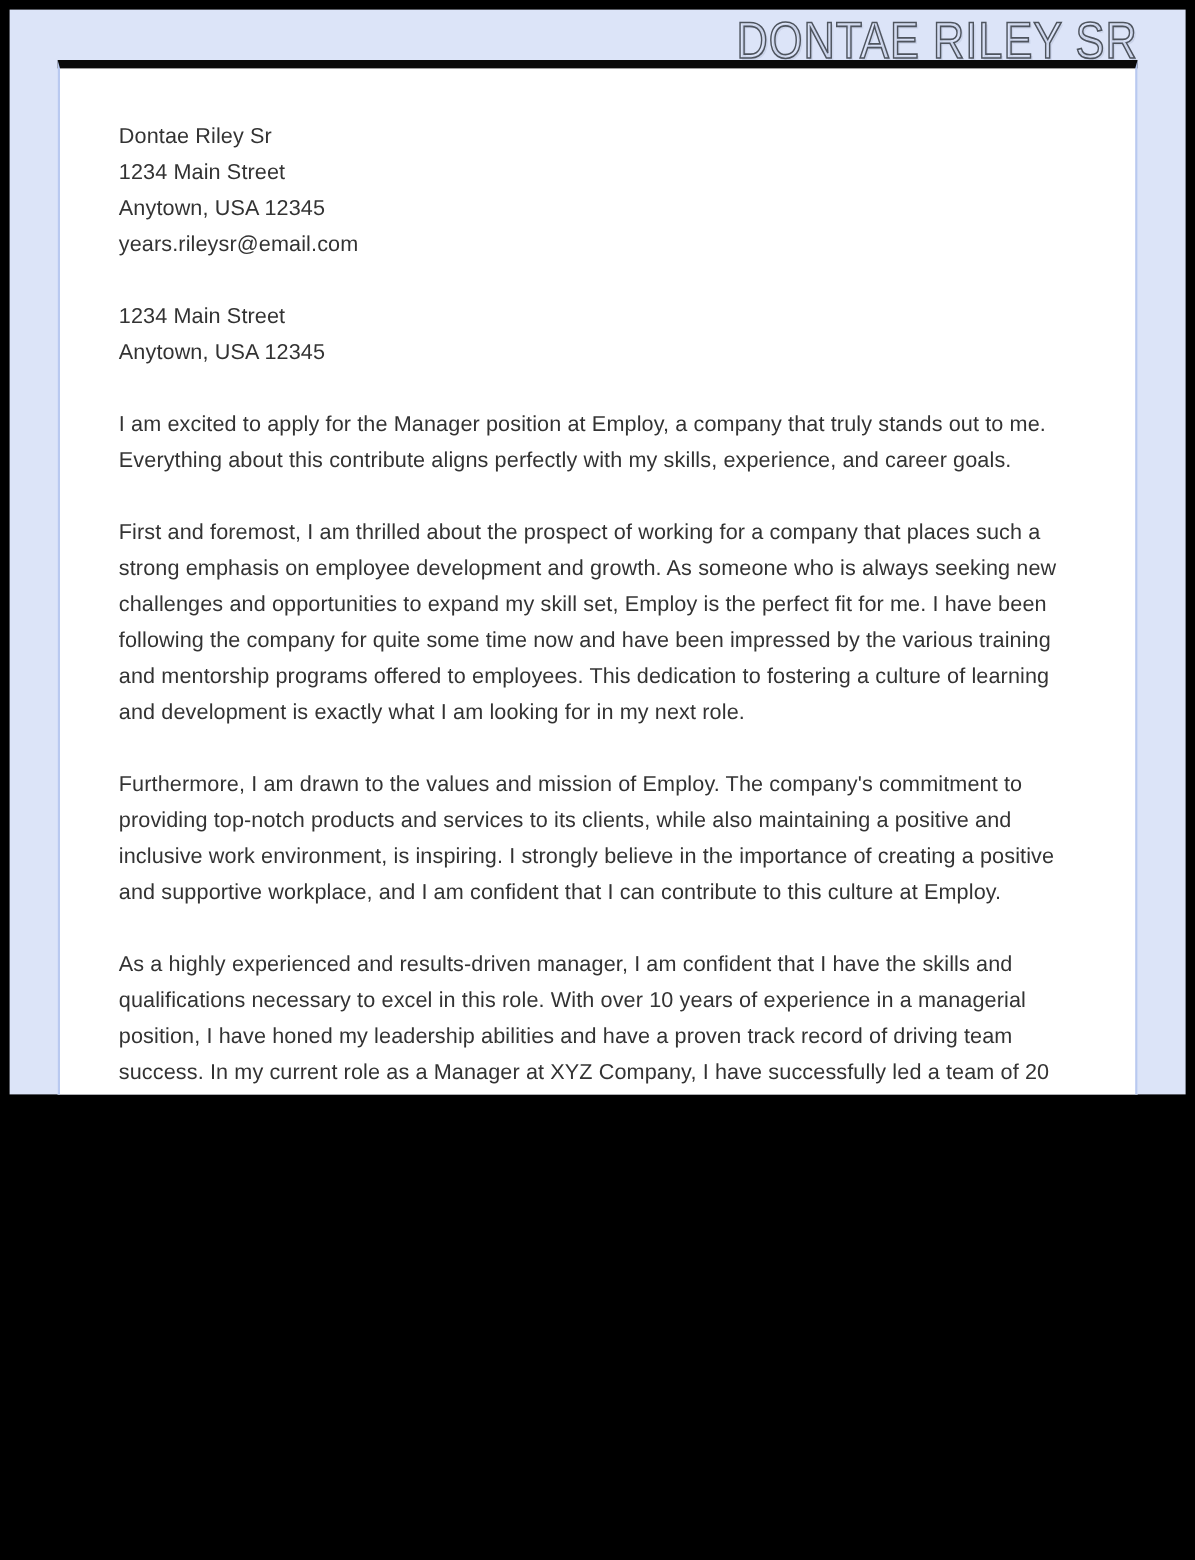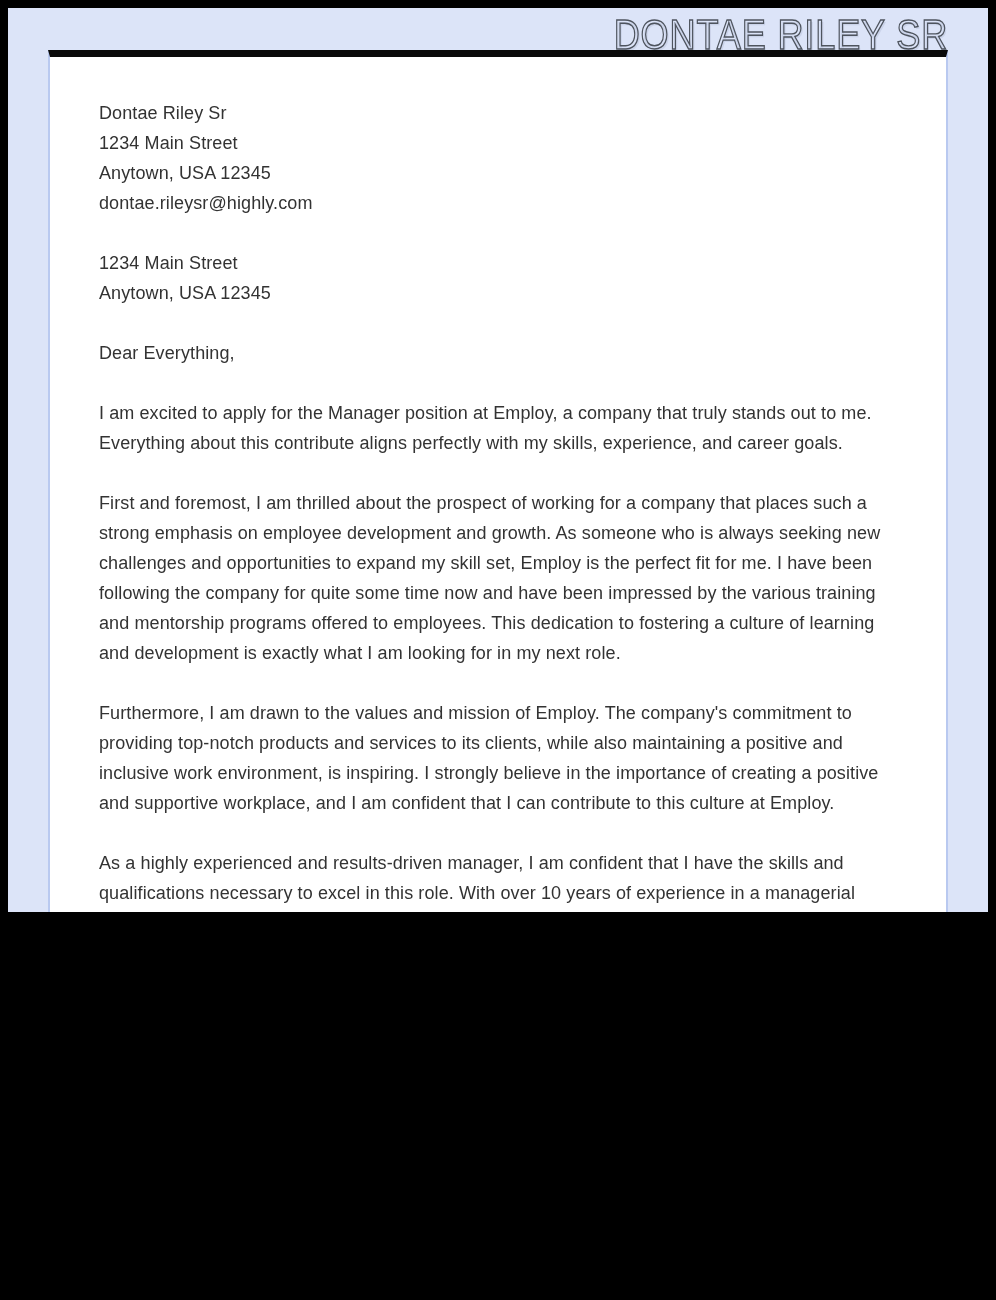--- a/index.html
+++ b/index.html
@@ -66,30 +66,29 @@
 <div class="canvas">
 
   <h1 class="brand">DONTAE RILEY SR</h1>
 
   <main class="page">
 
     <section class="block">
       <div>Dontae Riley Sr</div>
       <div>1234 Main Street</div>
       <div>Anytown, USA 12345</div>
-      <div>dontae.rileysr@highly.com</div>
+      <div>years.rileysr@email.com</div>
     </section>
 
 
     <section class="block">
       <div>1234 Main Street</div>
       <div>Anytown, USA 12345</div>
     </section>
 
-    <div class="block">Dear Everything,</div>
 
     <p class="block">I am excited to apply for the Manager position at Employ, a company that truly stands out to me. Everything about this contribute aligns perfectly with my skills, experience, and career goals.</p>
     <p class="block">First and foremost, I am thrilled about the prospect of working for a company that places such a strong emphasis on employee development and growth. As someone who is always seeking new challenges and opportunities to expand my skill set, Employ is the perfect fit for me. I have been following the company for quite some time now and have been impressed by the various training and mentorship programs offered to employees. This dedication to fostering a culture of learning and development is exactly what I am looking for in my next role.</p>
     <p class="block">Furthermore, I am drawn to the values and mission of Employ. The company's commitment to providing top-notch products and services to its clients, while also maintaining a positive and inclusive work environment, is inspiring. I strongly believe in the importance of creating a positive and supportive workplace, and I am confident that I can contribute to this culture at Employ.</p>
     <p class="block">As a highly experienced and results-driven manager, I am confident that I have the skills and qualifications necessary to excel in this role. With over 10 years of experience in a managerial position, I have honed my leadership abilities and have a proven track record of driving team success. In my current role as a Manager at XYZ Company, I have successfully led a team of 20 employees and have consistently exceeded company targets. My ability to motivate and inspire my team, coupled with my strong problem-solving and decision-making skills, has been instrumental in my success as a manager.</p>
 
     <span class="watermark">Lazyapply.com</span>
   </main>
 
 </div>

